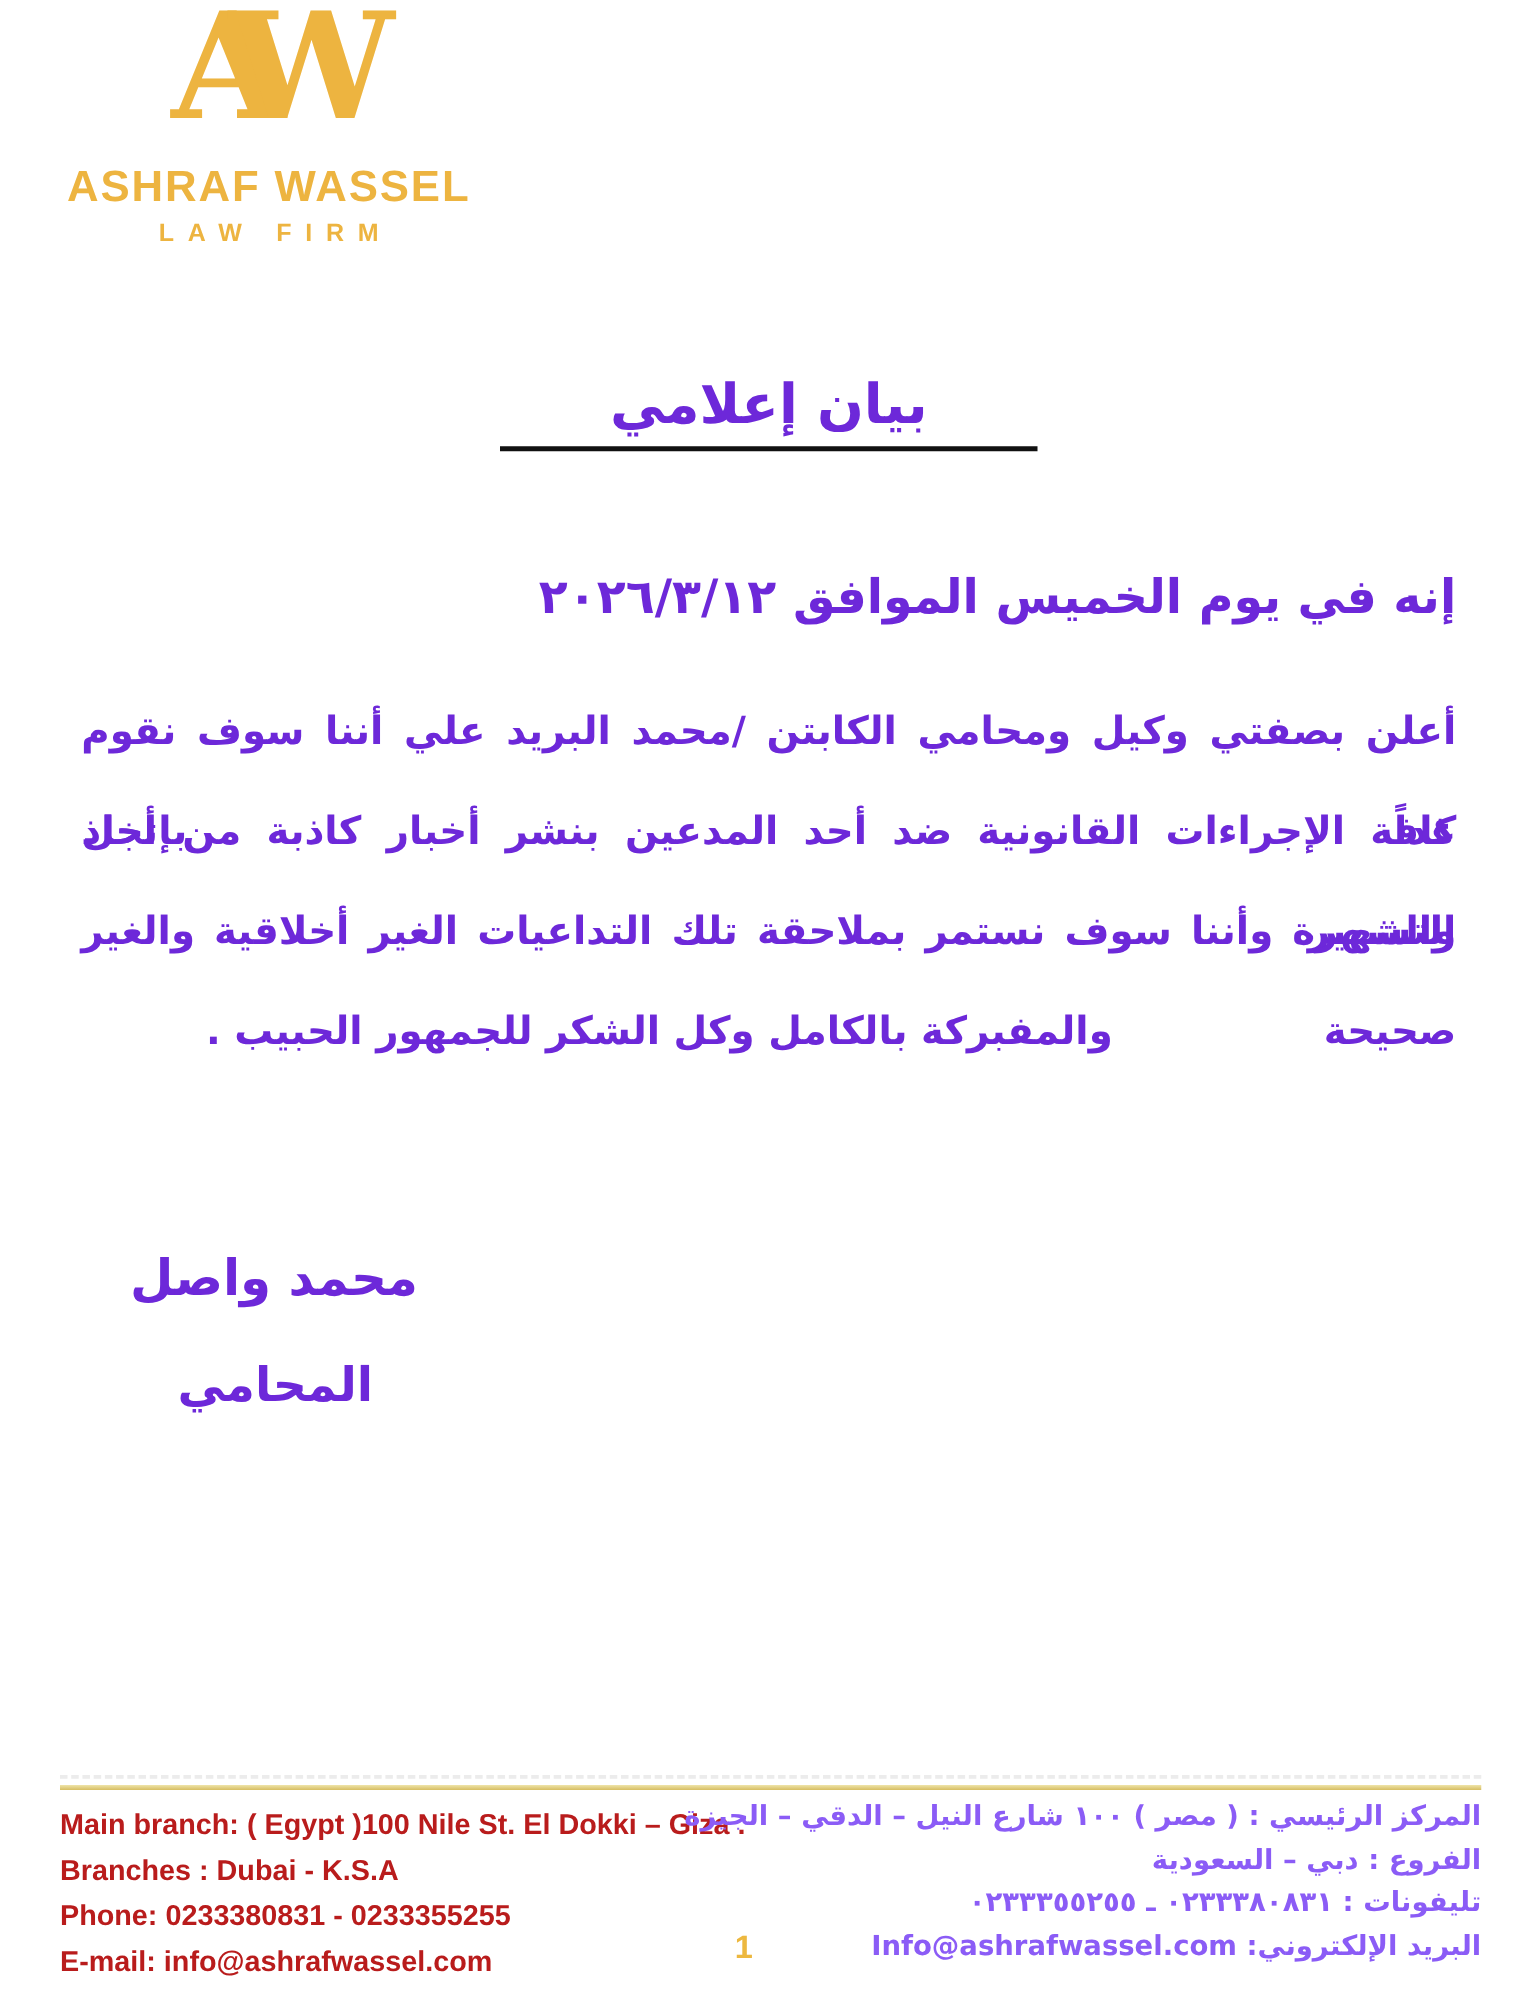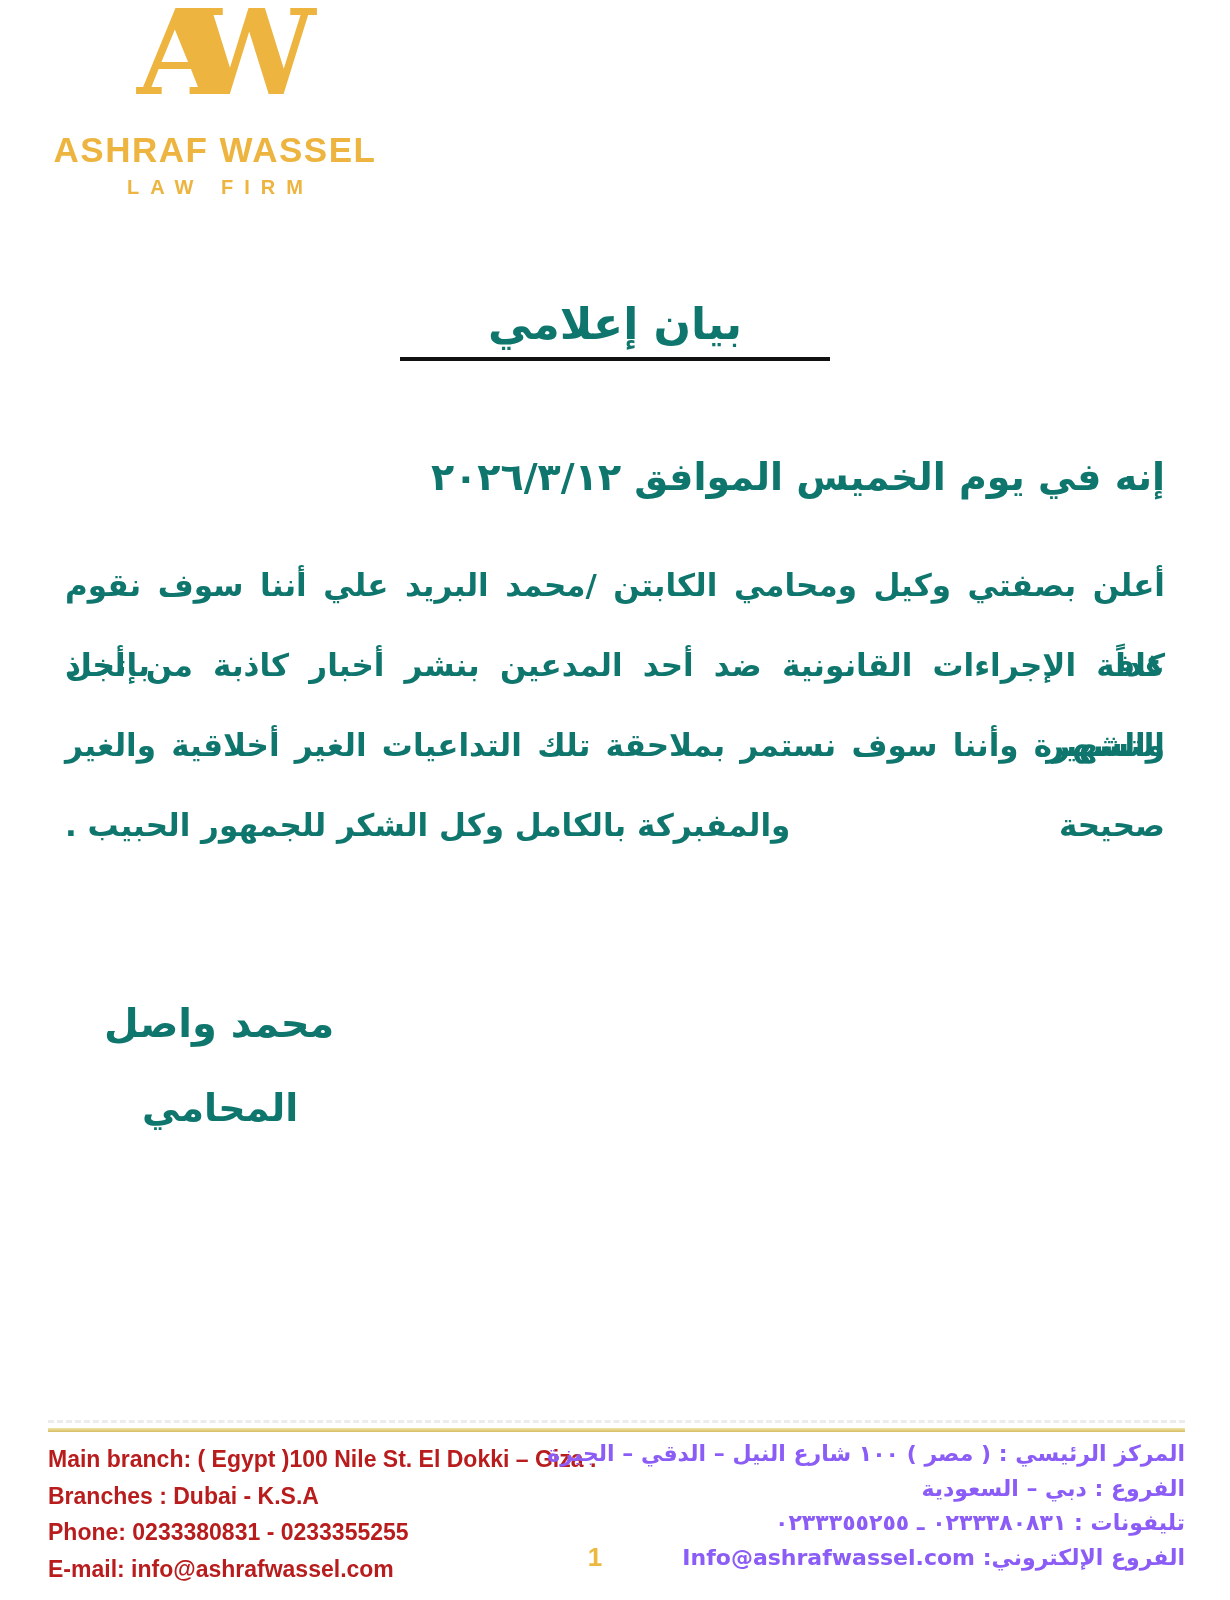--- a/index.html
+++ b/index.html
@@ -47,21 +47,21 @@
   .brand-tagline {
     margin-top: 6px;
     font-size: 20px;
     font-weight: bold;
     letter-spacing: 11px;
     padding-left: 11px;
     white-space: nowrap;
   }
 
   
-  .arabic { font-family: "DejaVu Sans", sans-serif; color: #0f766e; }
+  .arabic { font-family: "DejaVu Sans", sans-serif; color: #6d28d9; }
 
   .doc-title {
     position: absolute;
     top: 298px;
     left: 0; right: 0;
     margin: 0;
     text-align: center;
     direction: rtl;
   }
   .doc-title .title-text {
@@ -97,21 +97,21 @@
   .body-text .line {
     margin: 0;
     height: 80px;
     line-height: 80px;
   }
   .body-text .line.justify {
     text-align: justify;
     text-align-last: justify;
   }
   .body-text .line.last {
-    text-align: left;
+    text-align: center;
     padding-left: 0;
     padding-right: 175px;
   }
 
   .sig-name {
     position: absolute;
     left: 104px;
     top: 1000px;
     direction: rtl;
     font-size: 40px;
@@ -218,17 +218,17 @@
       <div>Phone:  0233380831 - 0233355255</div>
       <div>E-mail: info@ashrafwassel.com</div>
     </div>
 
     <div class="footer-page">1</div>
 
     <div class="footer-right">
       <div>المركز الرئيسي : ( مصر ) ١٠٠ شارع النيل – الدقي – الجيزة</div>
       <div>الفروع : دبي – السعودية</div>
       <div>تليفونات : ٠٢٣٣٣٨٠٨٣١ ـ ٠٢٣٣٣٥٥٢٥٥</div>
-      <div>الفروع الإلكتروني: Info@ashrafwassel.com</div>
+      <div>البريد الإلكتروني: Info@ashrafwassel.com</div>
     </div>
   </footer>
 
 </div>
 
 </body></html>

